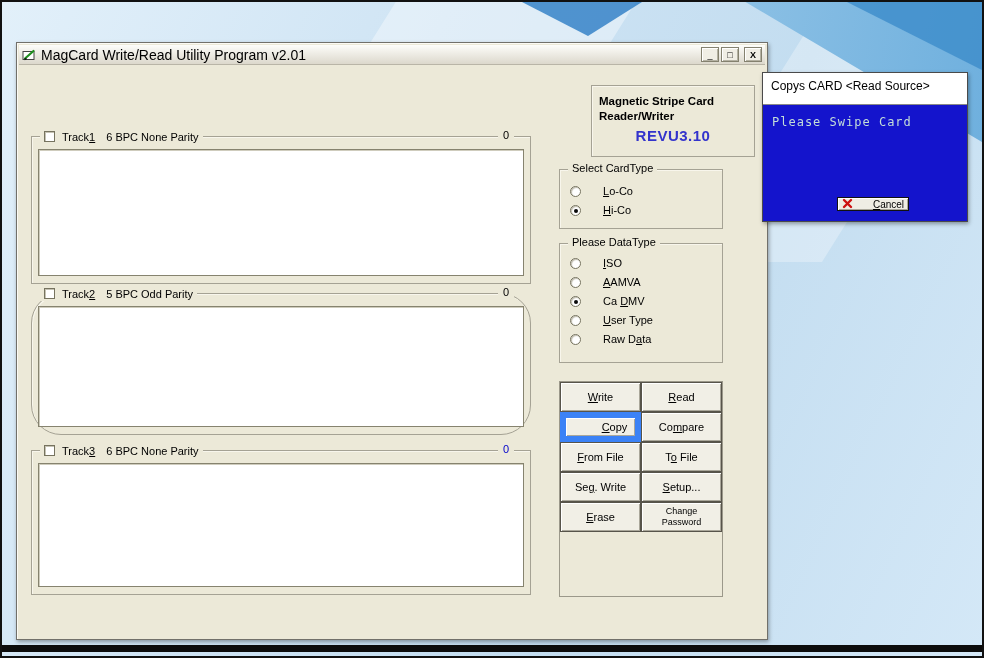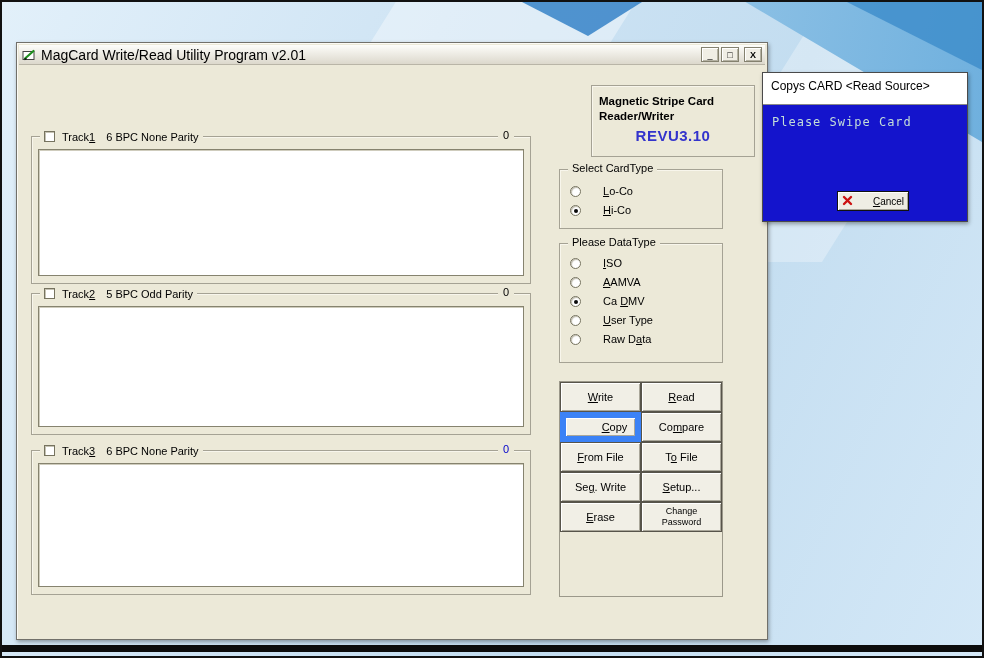--- a/index.html
+++ b/index.html
@@ -58,21 +58,21 @@
 
   .message-group{left:14px;top:36px;width:500px;height:44px;}
   .message-input{
     position:absolute;left:6px;top:13px;width:486px;height:21px;
     background:#fff;border:1px solid #86836f;box-shadow:inset 1px 1px 0 #cfccbd;
     font:12px "Liberation Sans",sans-serif;padding:1px 4px;
   }
 
   .track-group{left:14px;width:500px;}
   .t1{top:93px;height:148px;}
-  .t2{top:250px;height:142px;}
+  .t2{top:250px;height:142px;border-radius:30px;}
   .t3{top:407px;height:145px;}
   .group-head{
     position:absolute;top:-8px;left:8px;background:#ece9d8;padding:0 4px;
     display:flex;align-items:center;gap:7px;font-size:11px;height:15px;white-space:nowrap;
   }
   .checkbox{
     width:11px;height:11px;background:#fff;border:1px solid #76735f;
     box-shadow:inset 1px 1px 0 #c6c3b4;display:inline-block;flex:none;cursor:default;
   }
   .track-format{margin-left:4px;}
@@ -123,21 +123,21 @@
   }
   .popup-title{
     background:#fff;color:#000;font-size:12px;height:32px;line-height:26px;
     padding:0 8px;border-bottom:1px solid #888;white-space:nowrap;overflow:hidden;
   }
   .popup-msg{
     font-family:"DejaVu Sans Mono",monospace;font-size:12px;color:var(--popup-msg);
     padding:10px 9px;letter-spacing:1px;
   }
   .cancel-btn{
-    position:absolute;right:58px;bottom:10px;width:72px;height:20px;
+    position:absolute;right:58px;bottom:10px;width:72px;height:14px;
     background:#efede4;border:1px solid #111;
     box-shadow:inset 1px 1px 0 #fff,inset -1px -1px 0 #a9a69a;
     font-family:"Liberation Sans",sans-serif;font-size:10px;color:#000;
     display:flex;align-items:center;justify-content:center;gap:20px;cursor:default;
   }
 </style>
 </head>
 <body>
 
 <div class="screen">

